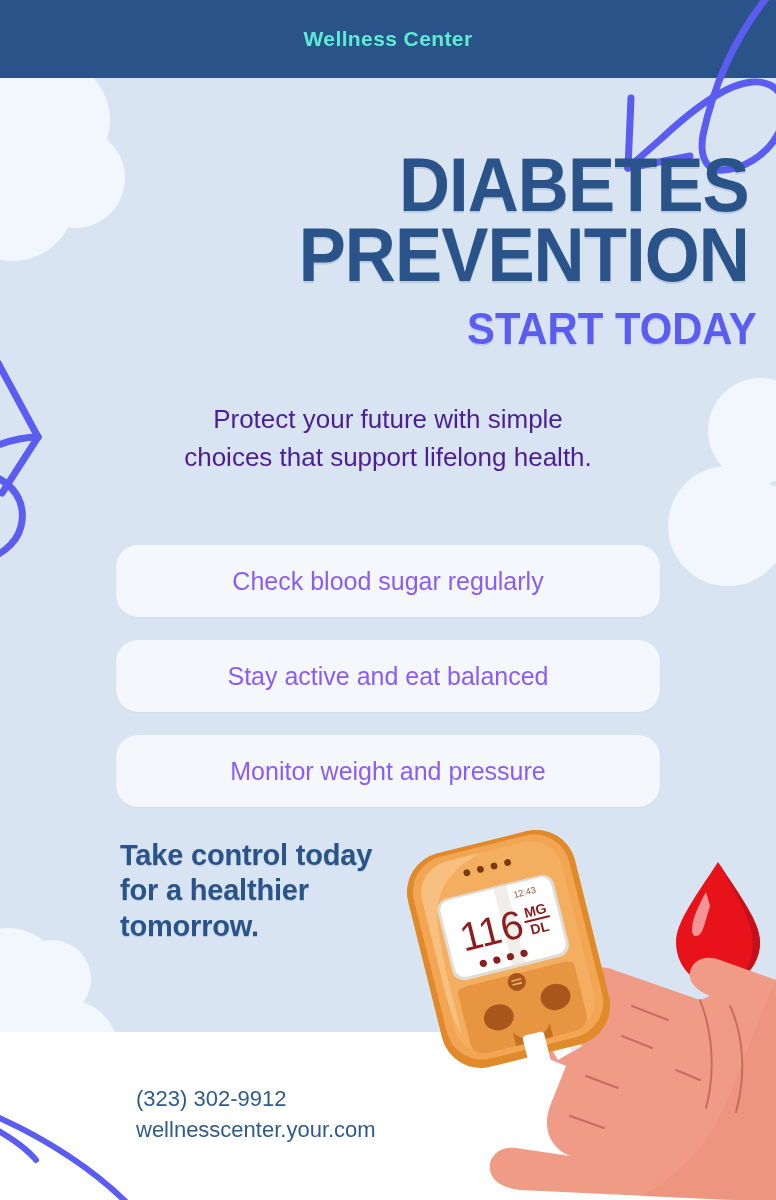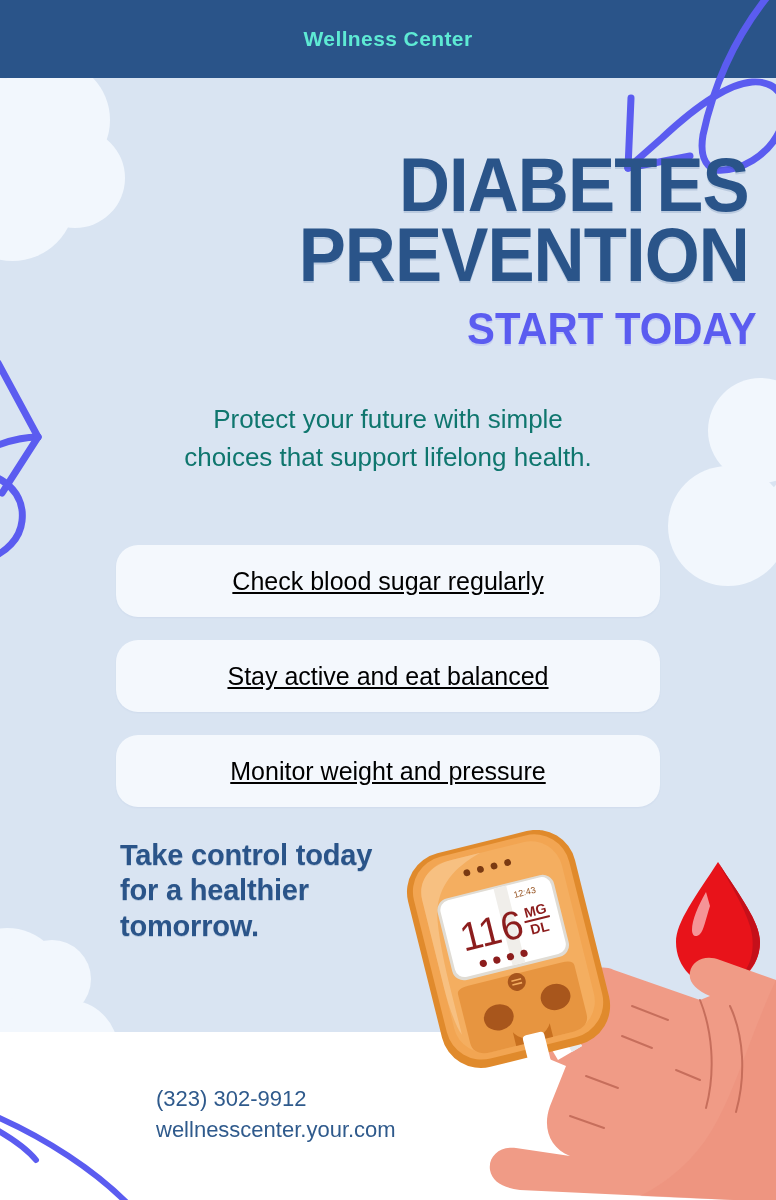--- a/index.html
+++ b/index.html
@@ -66,45 +66,44 @@
     font-weight:800;
     font-size:44px;
     letter-spacing:0px;
     transform:scaleX(0.95);
     text-shadow:0 2px 0 rgba(91,92,240,.16);
   }
 
   .lede {
     position:absolute; left:50%; top:400px; transform:translateX(-50%);
     width:420px; text-align:center;
-    color:#0f766e; font-size:26px; line-height:1.48; font-weight:400;
+    color:#4c1d95; font-size:26px; line-height:1.48; font-weight:400;
   }
 
   .tips { position:absolute; left:116px; top:545px; width:544px; }
   .tip {
     height:72px; margin-bottom:23px;
     background:#f4f8fd;
     border-radius:22px;
     display:flex; align-items:center; justify-content:center;
     box-shadow:0 1px 2px rgba(42,84,137,.05);
   }
-  .tip span { color:#000000; font-size:25px; font-weight:400;text-decoration:underline; }
+  .tip span { color:#8b5cf6; font-size:25px; font-weight:400; }
 
   .cta {
     position:absolute; left:120px; top:838px; width:280px;
     color:#2a5489; font-weight:800; font-size:29px; line-height:1.22;
     letter-spacing:-0.2px;
     text-shadow:0 1px 0 rgba(42,84,137,.2);
   }
 
   .contact {
     position:absolute; left:136px; top:1083px;
     color:#2f5a8c; font-size:22px; line-height:1.42; font-weight:400;
     z-index:9;
-    margin-left:20px;
   }
 
   
   .illus { position:absolute; left:400px; top:830px; width:376px; height:370px; z-index:8; }
   .illus svg { display:block; }
 </style>
 </head>
 <body>
 
 <div id="poster">

